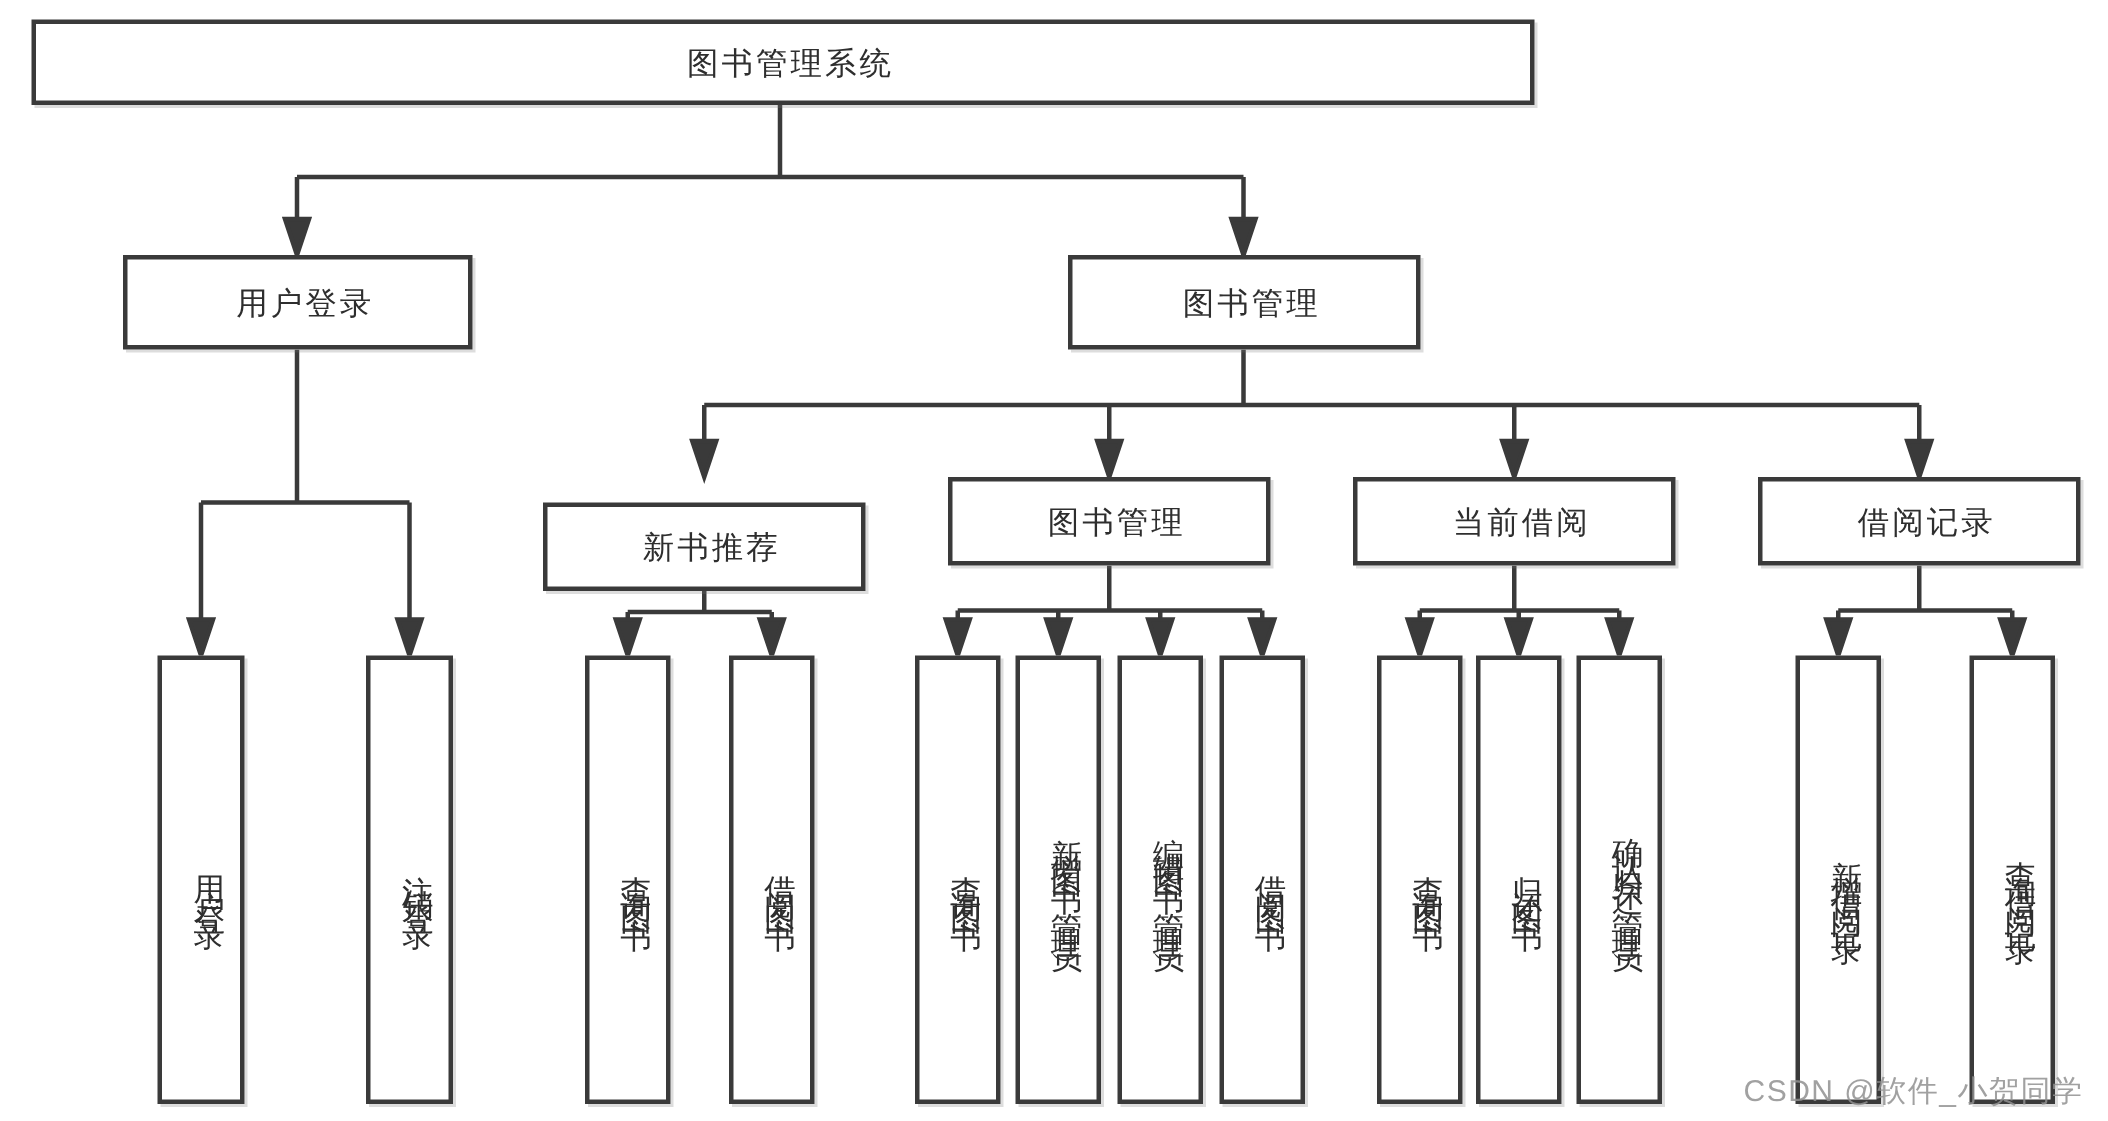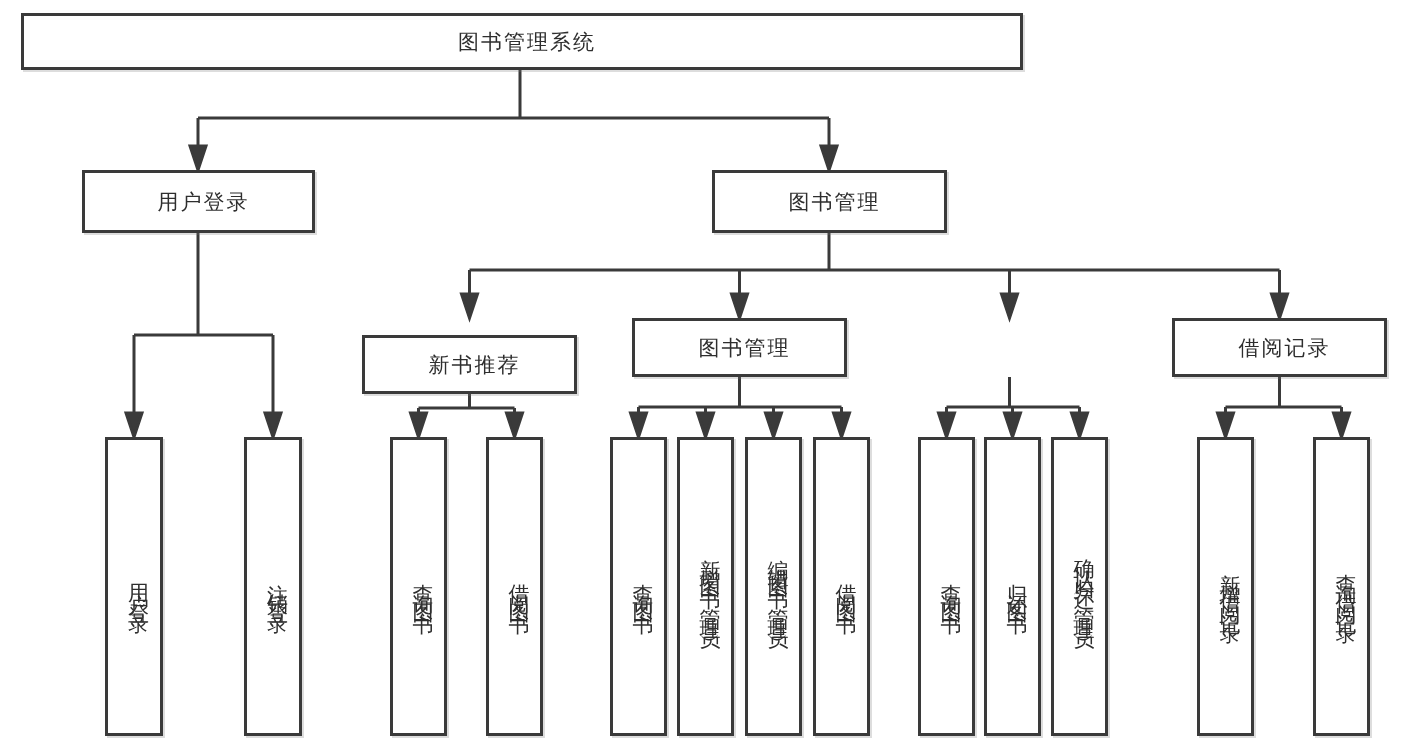--- a/index.html
+++ b/index.html
@@ -107,34 +107,36 @@
     </g>
   </svg>
 
   <div class="node" style="left:21px; top:13px; width:1002px; height:57px;">图书管理系统</div>
 
   <div class="node" style="left:82px; top:170px; width:233px; height:63px;">用户登录</div>
   <div class="node" style="left:712px; top:170px; width:235px; height:63px;">图书管理</div>
 
   <div class="node" style="left:362px; top:335px; width:215px; height:59px;">新书推荐</div>
   <div class="node" style="left:632px; top:318px; width:215px; height:59px;">图书管理</div>
+  <div class="node" style="left:902px; top:318px; width:215px; height:59px;">当前借阅</div>
   <div class="node" style="left:1172px; top:318px; width:215px; height:59px;">借阅记录</div>
 
   <div class="node leaf" style="left:105px; top:437px; width:58px; height:299px;">用户登录</div>
   <div class="node leaf" style="left:244px; top:437px; width:58px; height:299px;">注销登录</div>
 
   <div class="node leaf" style="left:390px; top:437px; width:57px; height:299px;">查询图书</div>
   <div class="node leaf" style="left:486px; top:437px; width:57px; height:299px;">借阅图书</div>
 
   <div class="node leaf" style="left:610px; top:437px; width:57px; height:299px;">查询图书</div>
   <div class="node leaf" style="left:677px; top:437px; width:57px; height:299px;">新增图书（管理员）</div>
   <div class="node leaf" style="left:745px; top:437px; width:57px; height:299px;">编辑图书（管理员）</div>
   <div class="node leaf" style="left:813px; top:437px; width:57px; height:299px;">借阅图书</div>
 
   <div class="node leaf" style="left:918px; top:437px; width:57px; height:299px;">查询图书</div>
   <div class="node leaf" style="left:984px; top:437px; width:57px; height:299px;">归还图书</div>
   <div class="node leaf" style="left:1051px; top:437px; width:57px; height:299px;">确认归还（管理员）</div>
 
   <div class="node leaf" style="left:1197px; top:437px; width:57px; height:299px;">新增借阅记录</div>
   <div class="node leaf" style="left:1313px; top:437px; width:57px; height:299px;">查询借阅记录</div>
 
+  <div class="watermark">CSDN @软件_小贺同学</div>
 
 </div>
 
 </body></html>

